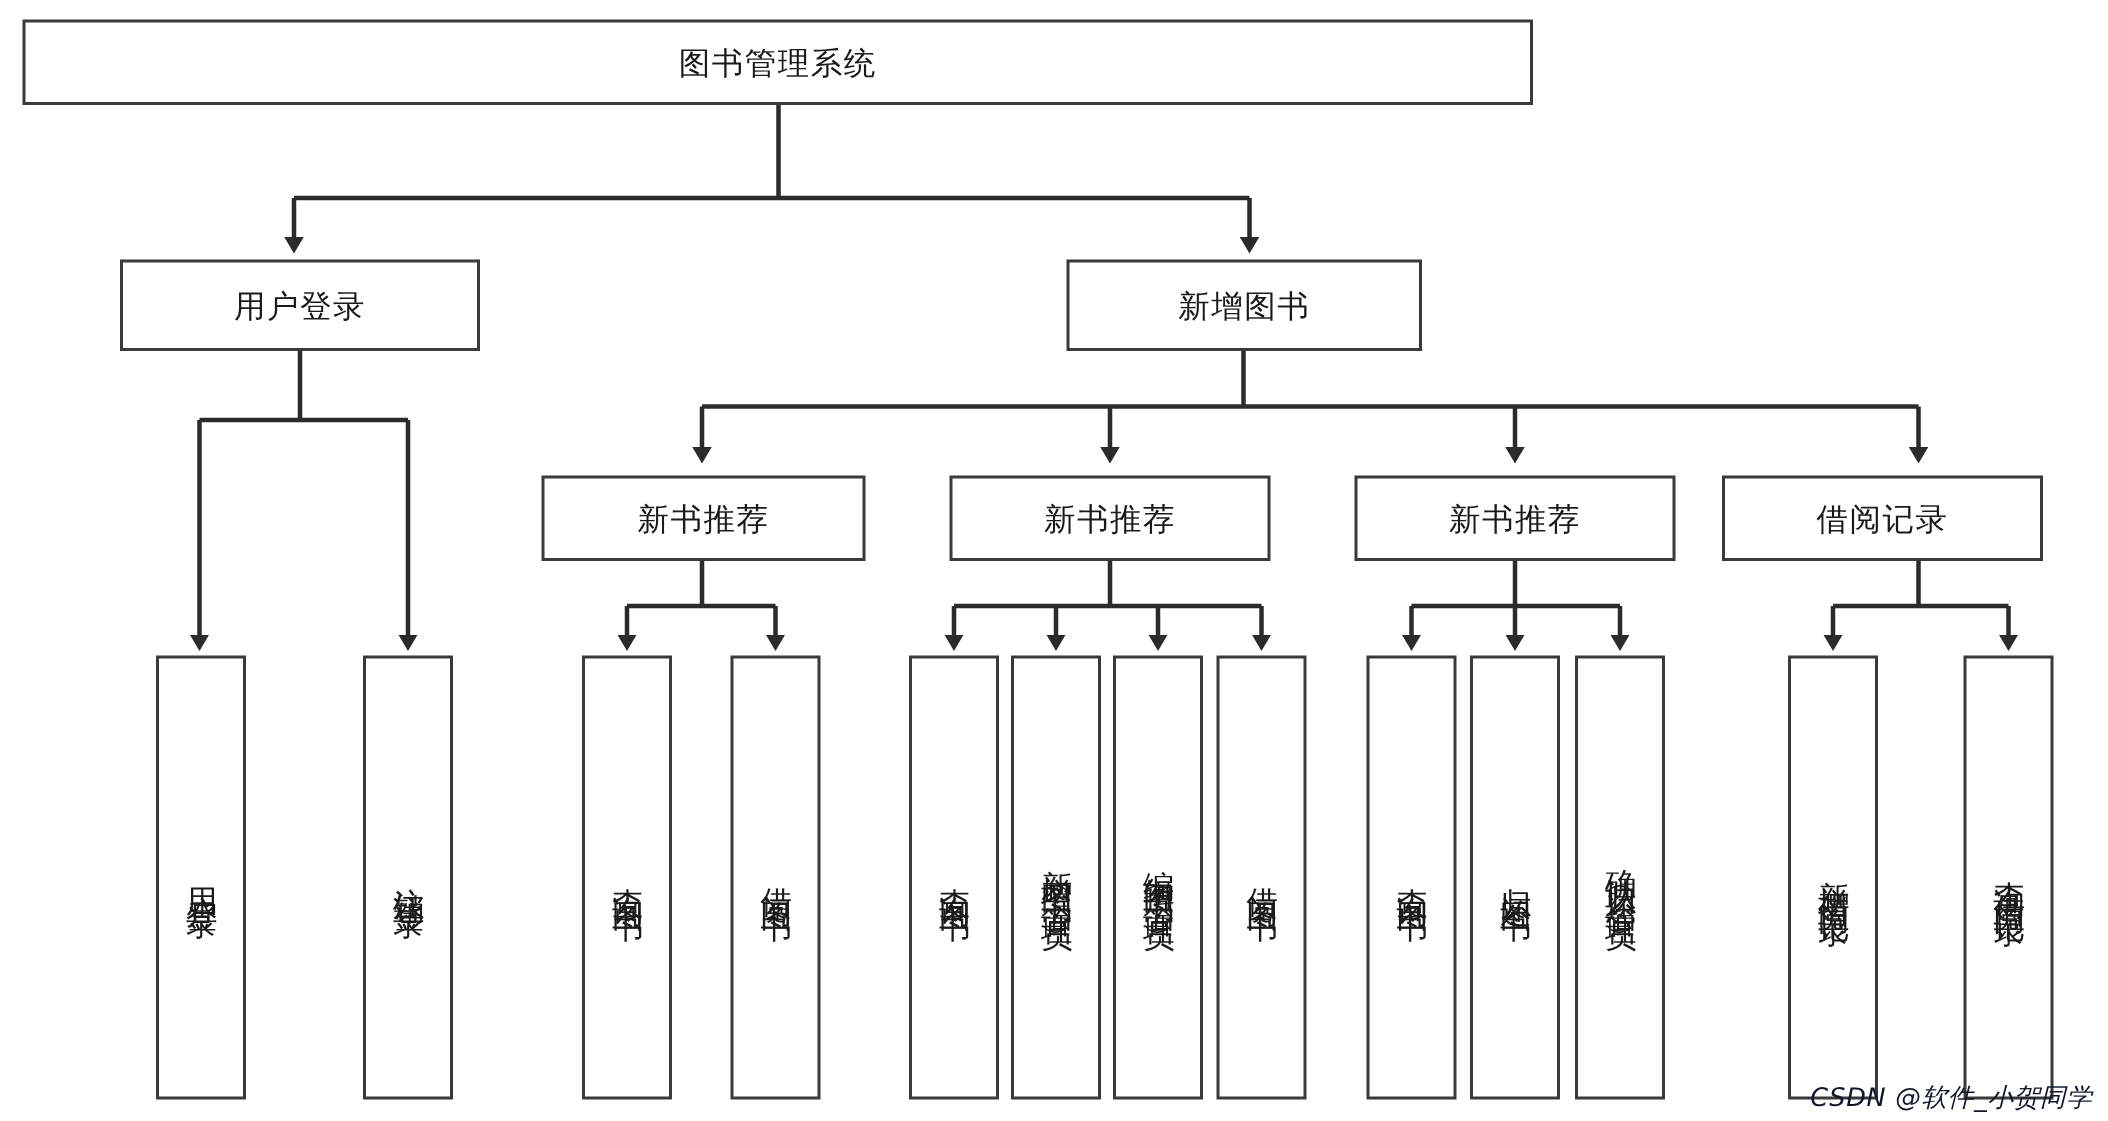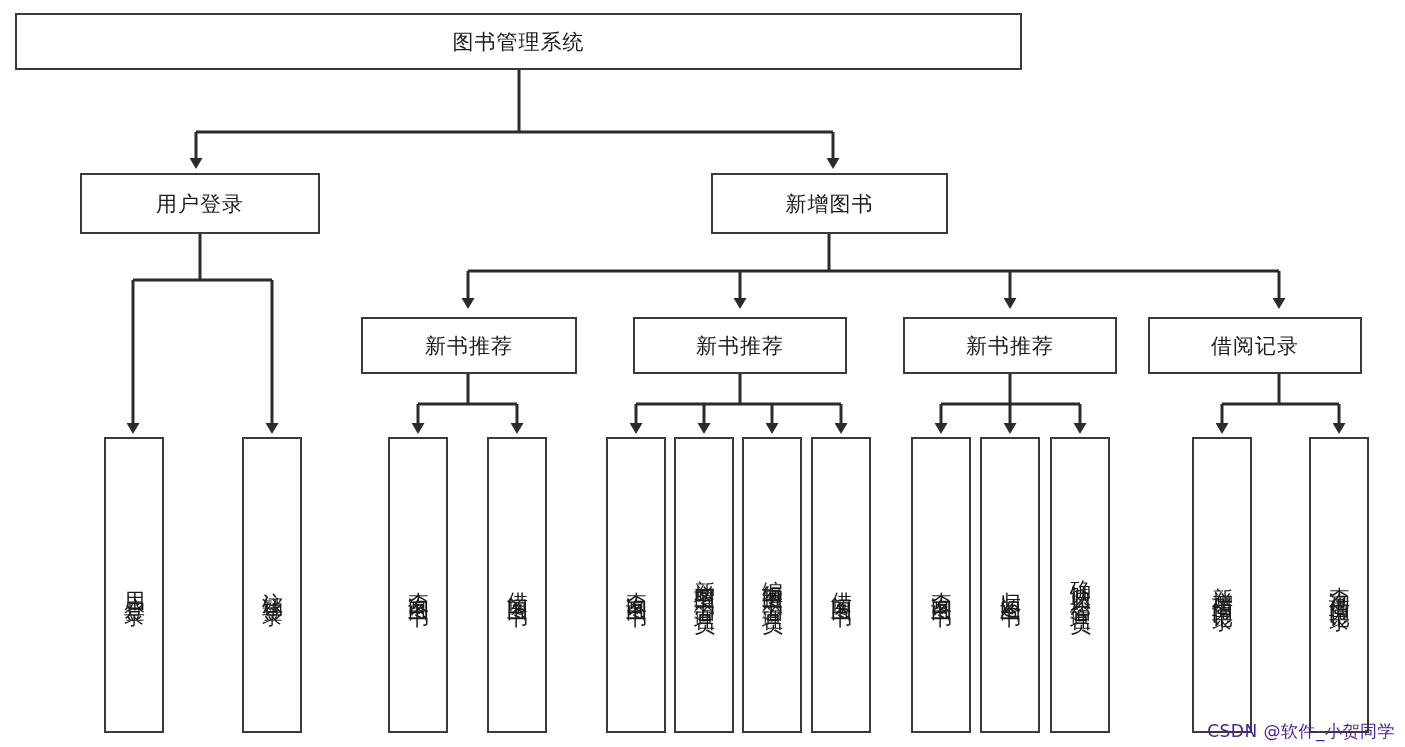--- a/index.html
+++ b/index.html
@@ -48,23 +48,24 @@
   }
   .h-label{
     white-space:nowrap;
     display:block;
   }
   #watermark{
     position:absolute;
     right:10px;
     bottom:4px;
     font-size:17px;
-    color:#4c1d95;
+    color:#0f172a;
     white-space:nowrap;
     letter-spacing:0.5px;
+    font-style:italic;
   }
 </style>
 </head>
 <body>
 
 <div id="stage">
 
   <svg id="wires" viewBox="0 0 1405 747">
     <defs>
       <marker id="arrow" markerWidth="11" markerHeight="13" refX="1" refY="6.5" orient="auto" markerUnits="userSpaceOnUse">

